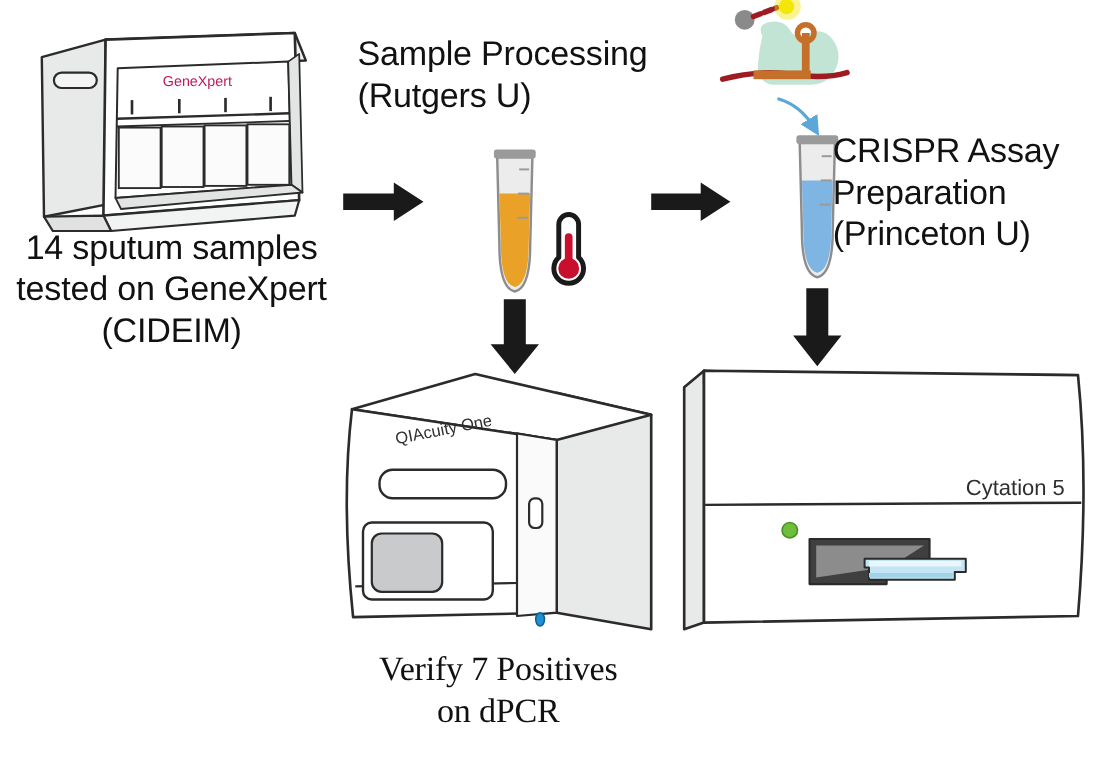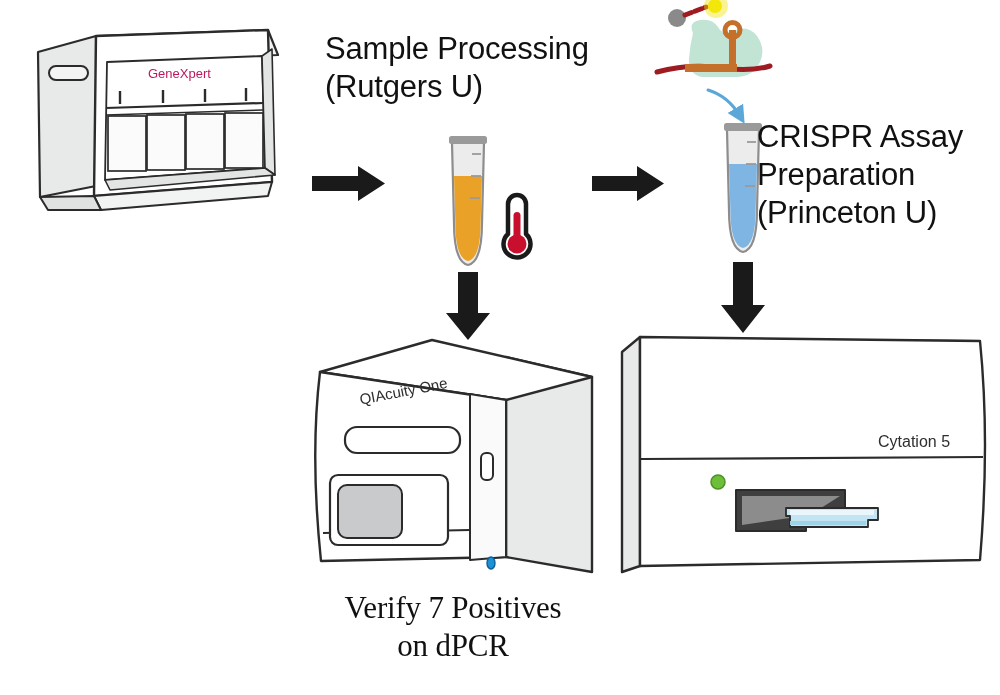--- a/index.html
+++ b/index.html
@@ -57,21 +57,21 @@
   }
   #qiacuity-label {
     font-size: 15px;
     left: 358px;
     top: 391px;
     transform: rotate(-11deg);
     transform-origin: left top;
     color: #2e2e2e;
   }
   #cytation-label {
-    font-size: 16px;
+    font-size: 20px;
     left: 878px;
     top: 433px;
     color: #2e2e2e;
   }
 
   svg { display: block; }
   .svg-layer { position: absolute; left: 0; top: 0; }
 </style>
 </head>
 <body>
@@ -241,20 +241,23 @@
       <path d="M786,508 L878,508 L878,520 L868,520 L868,527 L790,527 L790,516 L786,516 Z" fill="#C3E4F2" stroke="#2b2b2b" stroke-width="1.8" stroke-linejoin="round"></path>
 
       <path d="M790,510 L874,510 L874,515 L790,515 Z" fill="#e9f6fb"></path>
 
       <path d="M790,521 L866,521 L866,525 L790,525 Z" fill="#9fd3e8"></path>
     </g>
   </svg>
 
   <div class="device-label" id="genexpert-label">GeneXpert</div>
 
+  <div class="caption" style="left:0px; top:206px; width:312px;">14 sputum samples
+tested on GeneXpert
+(CIDEIM)</div>
 
   <div class="heading" style="left:325px; top:30px; width:300px;">Sample Processing
 (Rutgers U)</div>
 
   <div class="heading" style="left:757px; top:84px; width:243px;margin-top:34px;">CRISPR Assay
 Preparation
 (Princeton U)</div>
 
   <div class="device-label" id="qiacuity-label">QIAcuity One</div>
 

